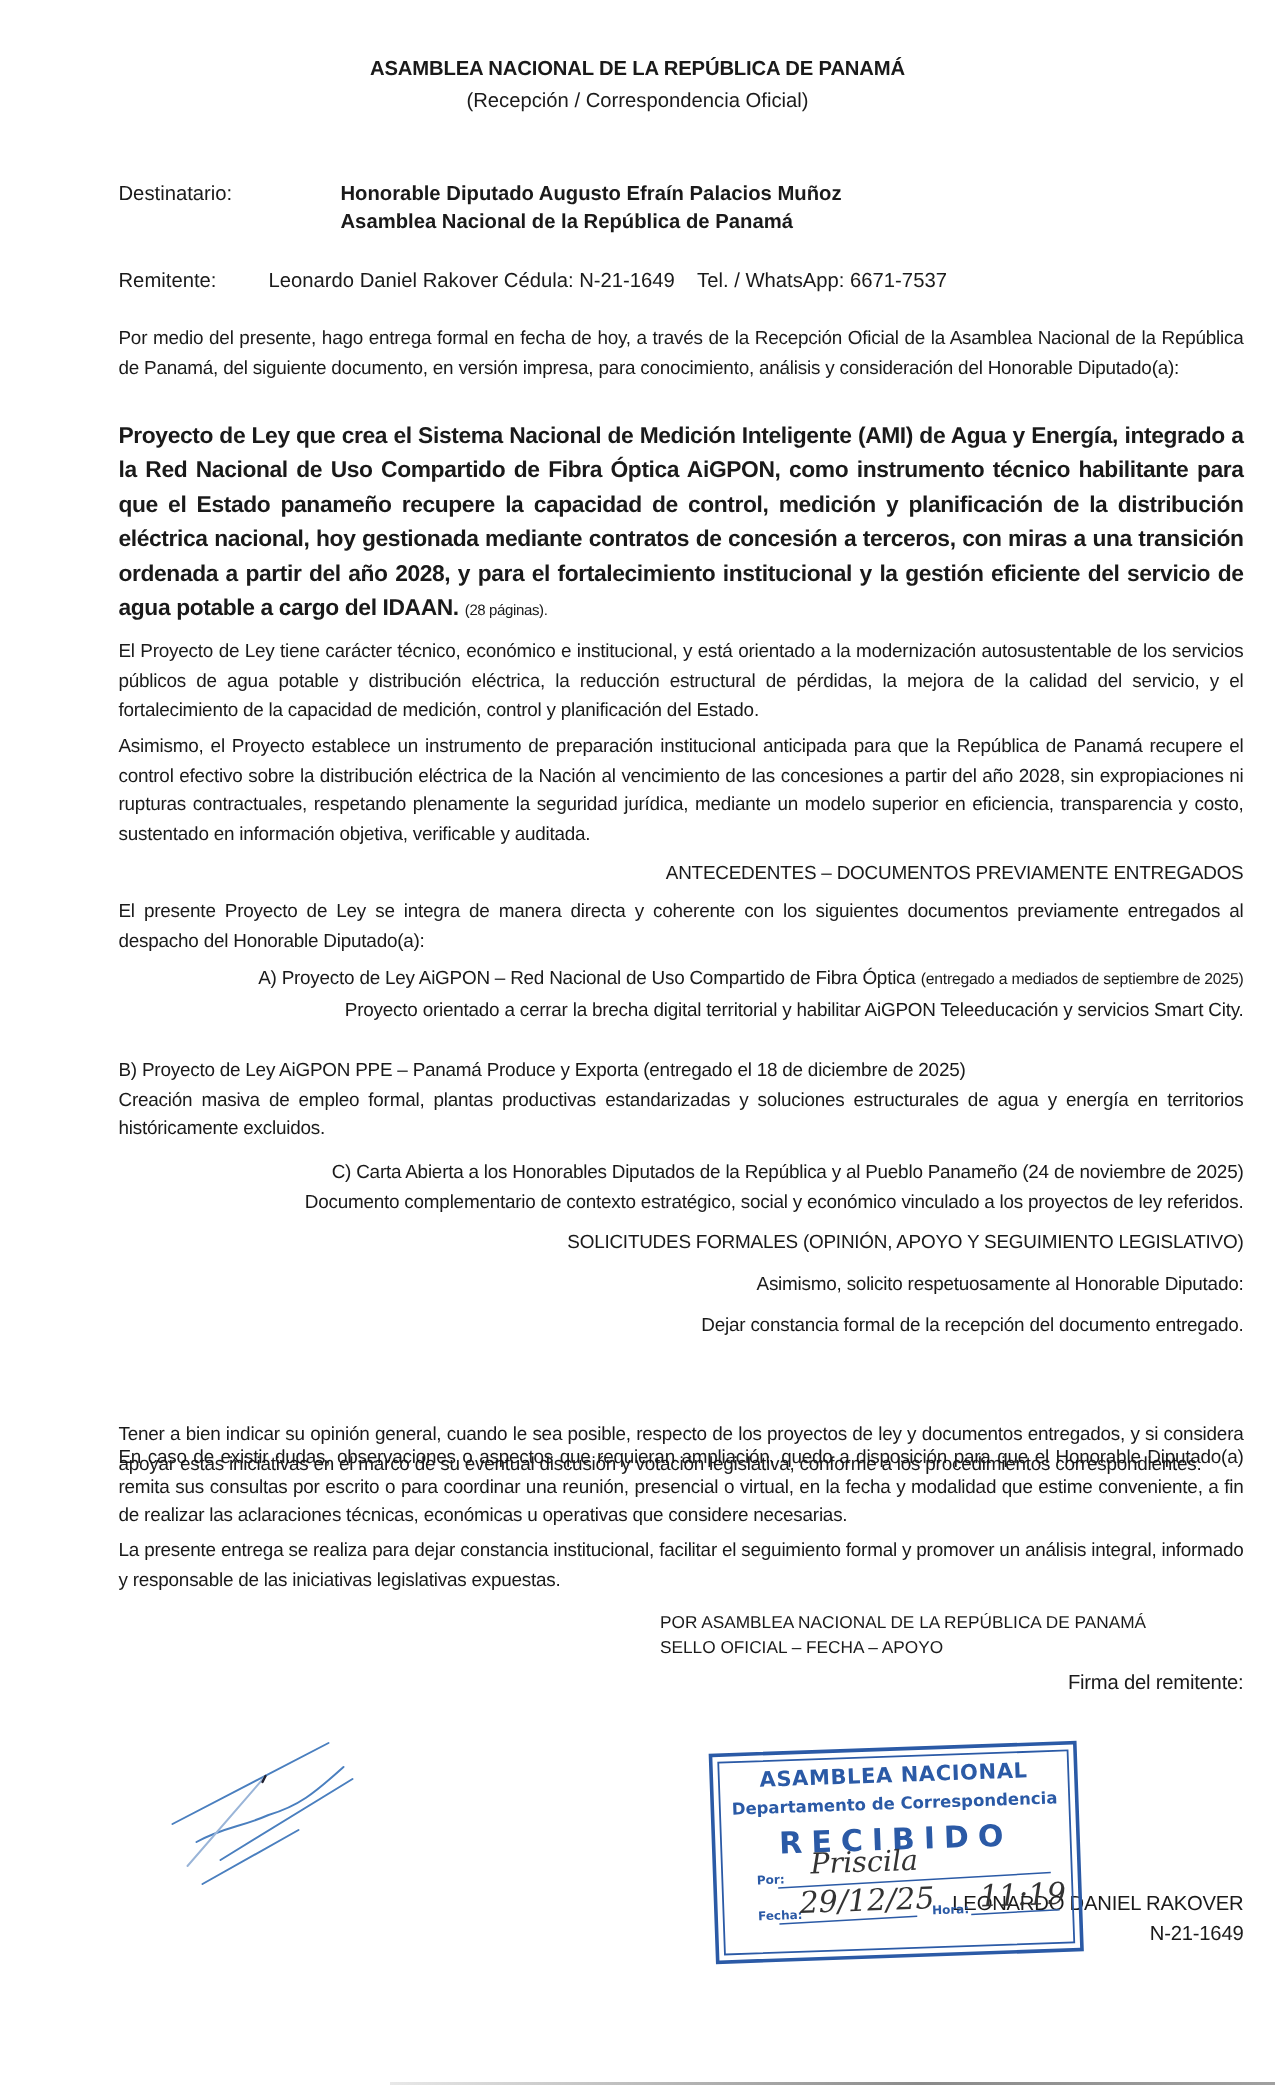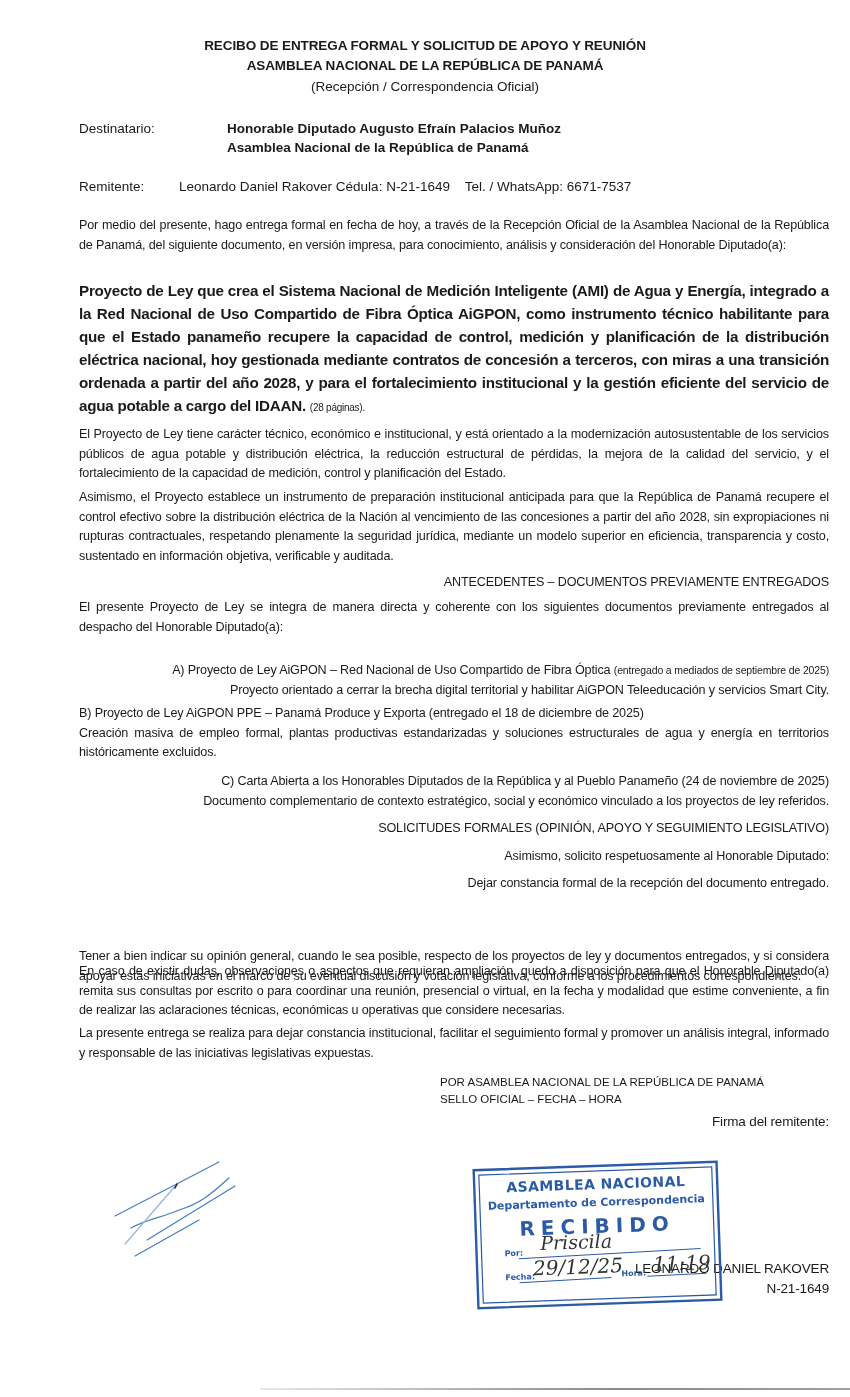--- a/index.html
+++ b/index.html
@@ -30,21 +30,20 @@
     .stamp-wrap { position: absolute; left: 470px; top: 1160px; width: 255px; height: 150px; }
     .closing-right { position: absolute; left: 440px; width: 400px; text-align: left; font-size: 11.5px; line-height: 17px; }
     .bottom-line { position: absolute; left: 260px; top: 1388px; width: 590px; height: 2px; background: linear-gradient(90deg, #e8e8e8, #8a8a8a 60%, #a0a0a0); }
   </style>
 </head>
 <body>
 
 <div class="page">
 
   <div class="header">
-    <div class="t1">RECIBO DE ENTREGA FORMAL Y SOLICITUD DE APOYO Y REUNIÓN</div>
     <div class="t2">ASAMBLEA NACIONAL DE LA REPÚBLICA DE PANAMÁ</div>
     <div class="t3">(Recepción / Correspondencia Oficial)</div>
   </div>
 
   <div class="addr" style="top:119px; width:700px; height:20px;">
     <span class="lbl">Destinatario:</span>
     <span class="val b">Honorable Diputado Augusto Efraín Palacios Muñoz</span>
   </div>
   <div class="addr" style="top:138px; width:700px; height:20px;">
     <span class="val b">Asamblea Nacional de la República de Panamá</span>
@@ -62,21 +61,21 @@
   </div>
 
   <div class="para" style="top:425px;">El Proyecto de Ley tiene carácter técnico, económico e institucional, y está orientado a la modernización autosustentable de los servicios públicos de agua potable y distribución eléctrica, la reducción estructural de pérdidas, la mejora de la calidad del servicio, y el fortalecimiento de la capacidad de medición, control y planificación del Estado.</div>
 
   <div class="para" style="top:488px;">Asimismo, el Proyecto establece un instrumento de preparación institucional anticipada para que la República de Panamá recupere el control efectivo sobre la distribución eléctrica de la Nación al vencimiento de las concesiones a partir del año 2028, sin expropiaciones ni rupturas contractuales, respetando plenamente la seguridad jurídica, mediante un modelo superior en eficiencia, transparencia y costo, sustentado en información objetiva, verificable y auditada.</div>
 
   <div class="para nj" style="top:573px;">ANTECEDENTES – DOCUMENTOS PREVIAMENTE ENTREGADOS</div>
 
   <div class="para" style="top:598px;">El presente Proyecto de Ley se integra de manera directa y coherente con los siguientes documentos previamente entregados al despacho del Honorable Diputado(a):</div>
 
-  <div class="para nj" style="top:661px;">
+  <div class="para nj" style="top:643px;">
     <div>
       <span>A) Proyecto de Ley AiGPON – Red Nacional de Uso Compartido de Fibra Óptica</span>
       <span class="small-inline">(entregado a mediados de septiembre de 2025)</span>
     </div>
     <div>Proyecto orientado a cerrar la brecha digital territorial y habilitar AiGPON Teleeducación y servicios Smart City.</div>
   </div>
 
   <div class="para" style="top:704px;">
     <div class="nj">B) Proyecto de Ley AiGPON PPE – Panamá Produce y Exporta (entregado el 18 de diciembre de 2025)</div>
     <div>Creación masiva de empleo formal, plantas productivas estandarizadas y soluciones estructurales de agua y energía en territorios históricamente excluidos.</div>
@@ -90,21 +89,21 @@
   <div class="para nj" style="top:819px;">SOLICITUDES FORMALES (OPINIÓN, APOYO Y SEGUIMIENTO LEGISLATIVO)</div>
   <div class="para nj" style="top:847px;">Asimismo, solicito respetuosamente al Honorable Diputado:</div>
   <div class="para nj" style="top:874px;">Dejar constancia formal de la recepción del documento entregado.</div>
   <div class="para" style="top:947px;">Tener a bien indicar su opinión general, cuando le sea posible, respecto de los proyectos de ley y documentos entregados, y si considera apoyar estas iniciativas en el marco de su eventual discusión y votación legislativa, conforme a los procedimientos correspondientes.</div>
   <div class="para" style="top:962px;">En caso de existir dudas, observaciones o aspectos que requieran ampliación, quedo a disposición para que el Honorable Diputado(a) remita sus consultas por escrito o para coordinar una reunión, presencial o virtual, en la fecha y modalidad que estime conveniente, a fin de realizar las aclaraciones técnicas, económicas u operativas que considere necesarias.</div>
   <div class="para" style="top:1024px;">La presente entrega se realiza para dejar constancia institucional, facilitar el seguimiento formal y promover un análisis integral, informado y responsable de las iniciativas legislativas expuestas.</div>
 
 
   <div class="closing-right" style="top:1074px;">
     <div>POR ASAMBLEA NACIONAL DE LA REPÚBLICA DE PANAMÁ</div>
-    <div>SELLO OFICIAL – FECHA – HORA</div>
+    <div>SELLO OFICIAL – FECHA – APOYO</div>
   </div>
 
   <div class="para nj" style="top:1112px; font-size:13.5px;">Firma del remitente:</div>
 
   <div class="sig-area">
     <svg width="260" height="110" viewBox="0 0 260 110">
       <g fill="none" stroke="#4a7fbf" stroke-width="1.3" stroke-linecap="round">
         <path d="M36 68 L140 14"></path>
         <path d="M52 80 C70 70, 82 70, 100 62 C120 56, 130 48, 150 30"></path>
         <path d="M68 92 L156 38"></path>

